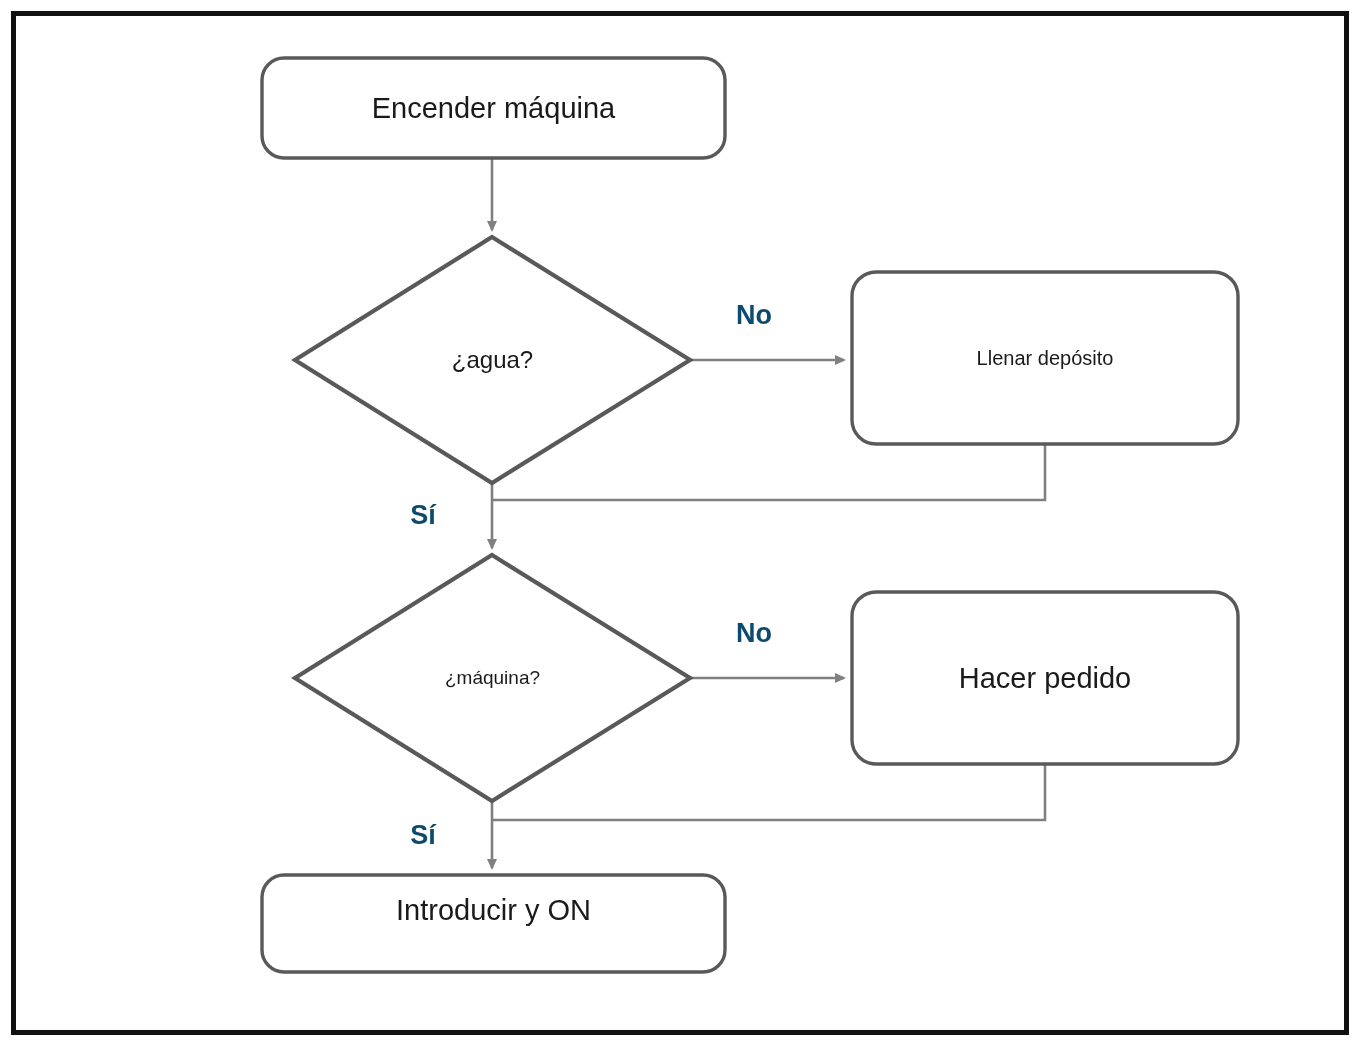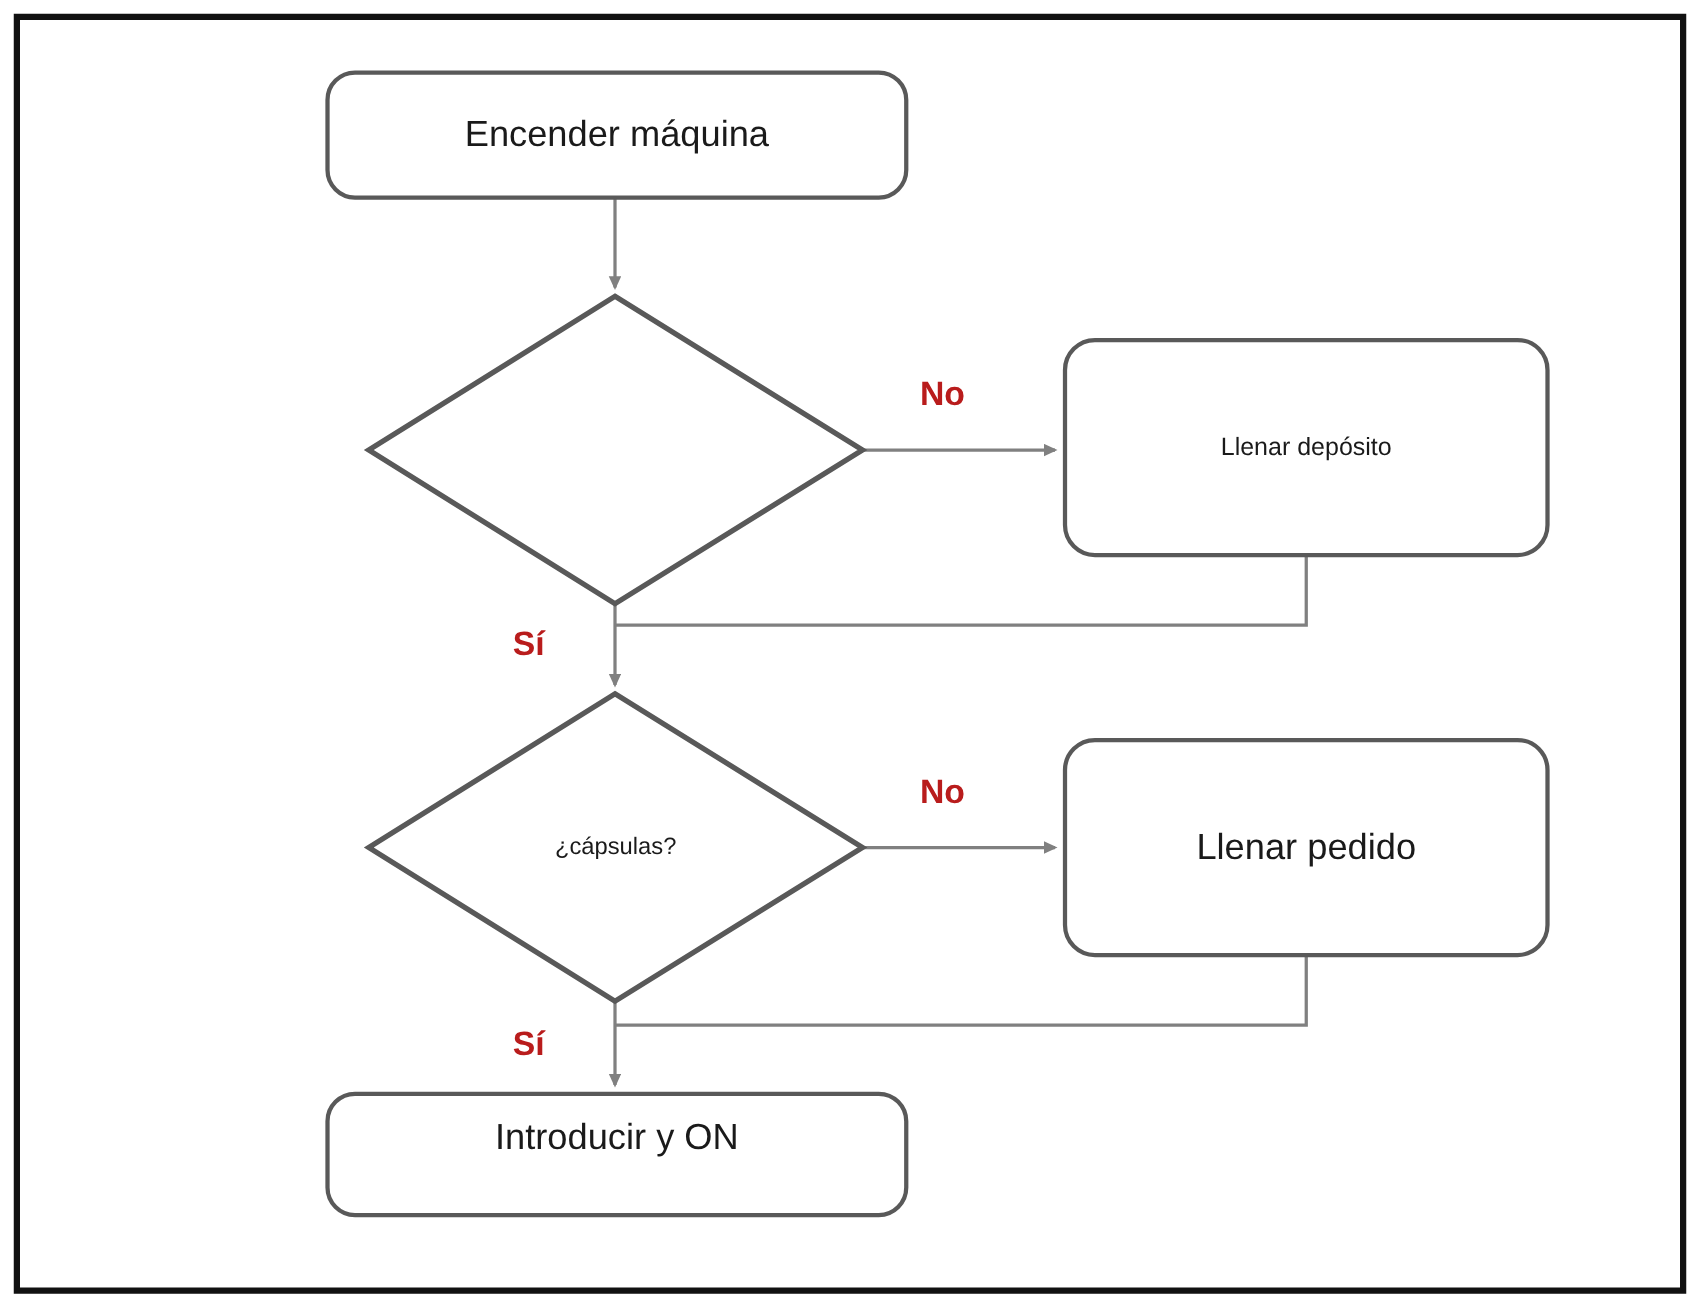--- a/index.html
+++ b/index.html
@@ -45,21 +45,21 @@
     color: #1a1a1a;
     white-space: nowrap;
     pointer-events: none;
   }
   .edge-label {
     position: absolute;
     display: flex;
     align-items: center;
     justify-content: center;
     font-weight: bold;
-    color: #b91c1c;
+    color: #0c4a6e;
     white-space: nowrap;
   }
 </style>
 </head>
 <body>
 
 <div id="stage">
 
   <div id="frame"></div>
 
@@ -95,26 +95,27 @@
 
     <polygon points="492,555 690,678 492,801 295,678" fill="#ffffff" stroke="#595959" stroke-width="4.2"></polygon>
 
     <rect x="852" y="592" width="386" height="172" rx="24" ry="24" fill="#ffffff" stroke="#595959" stroke-width="3.4"></rect>
 
     <rect x="262" y="875" width="463" height="97" rx="22" ry="22" fill="#ffffff" stroke="#595959" stroke-width="3.4"></rect>
   </svg>
 
   <div class="node-label" style="left:262px; top:58px; width:463px; height:100px; font-size:29px;">Encender máquina</div>
 
+  <div class="node-label" style="left:295px; top:300px; width:395px; height:120px; font-size:24px;">¿agua?</div>
 
   <div class="node-label" style="left:852px; top:272px; width:386px; height:172px; font-size:20px;">Llenar depósito</div>
 
-  <div class="node-label" style="left:295px; top:618px; width:395px; height:120px; font-size:19px;">¿cápsulas?</div>
+  <div class="node-label" style="left:295px; top:618px; width:395px; height:120px; font-size:19px;">¿máquina?</div>
 
-  <div class="node-label" style="left:852px; top:592px; width:386px; height:172px; font-size:29px;">Llenar pedido</div>
+  <div class="node-label" style="left:852px; top:592px; width:386px; height:172px; font-size:29px;">Hacer pedido</div>
 
   <div class="node-label" style="left:262px; top:875px; width:463px; height:71px; font-size:29px;">Introducir y ON</div>
 
   <div class="edge-label" style="left:718px; top:295px; width:72px; height:40px; font-size:27px;">No</div>
 
   <div class="edge-label" style="left:392px; top:495px; width:62px; height:40px; font-size:27px;">Sí</div>
 
   <div class="edge-label" style="left:718px; top:613px; width:72px; height:40px; font-size:27px;">No</div>
 
   <div class="edge-label" style="left:392px; top:815px; width:62px; height:40px; font-size:27px;">Sí</div>

